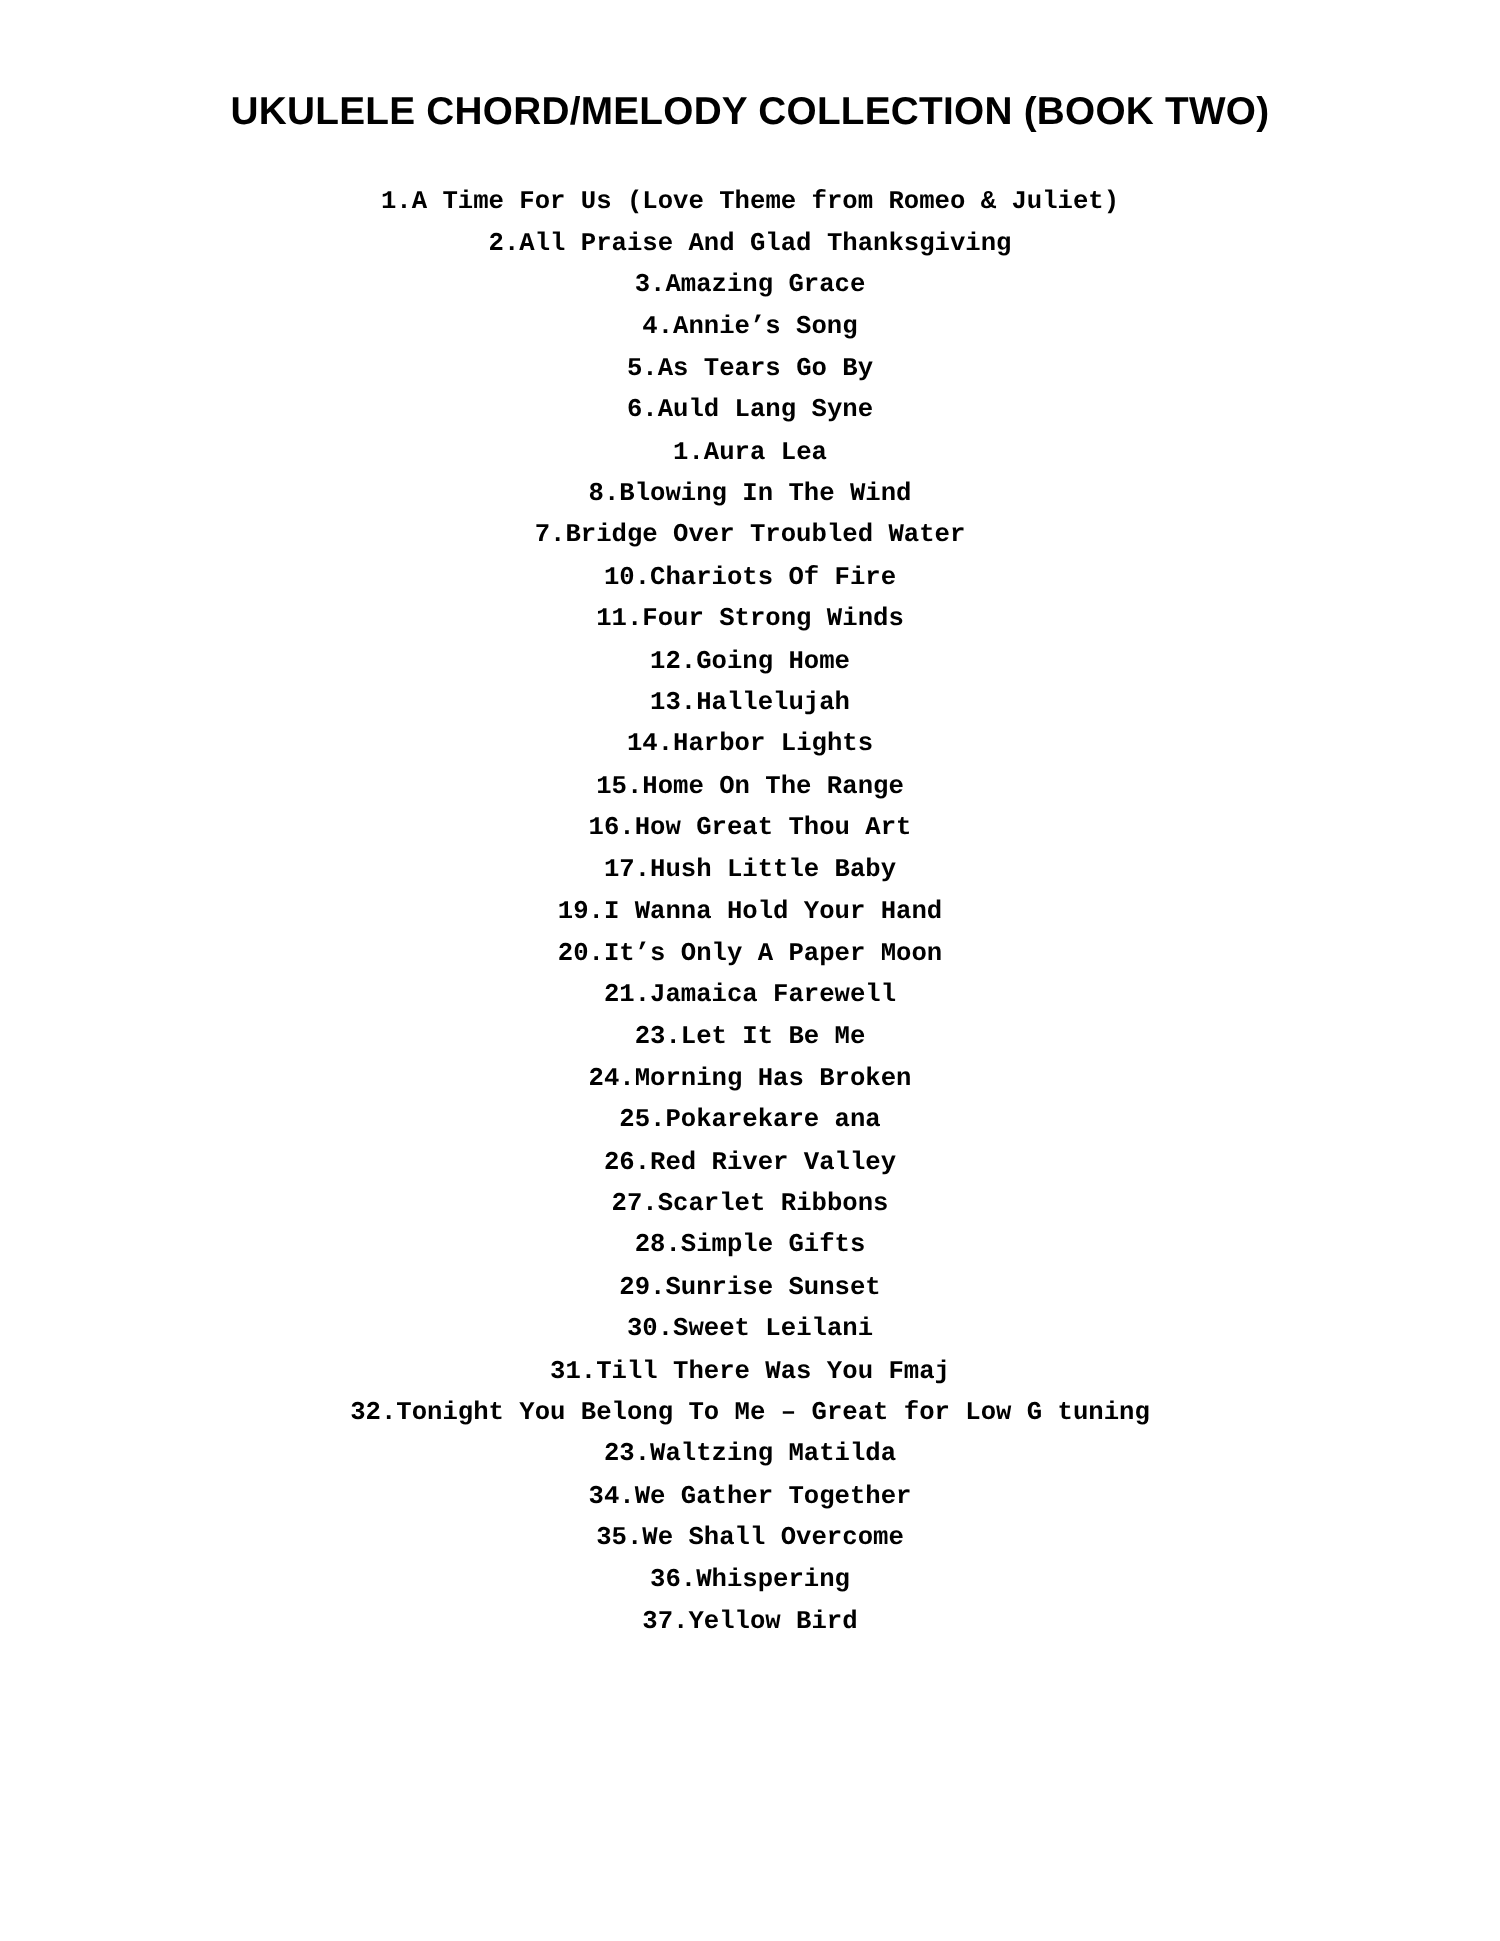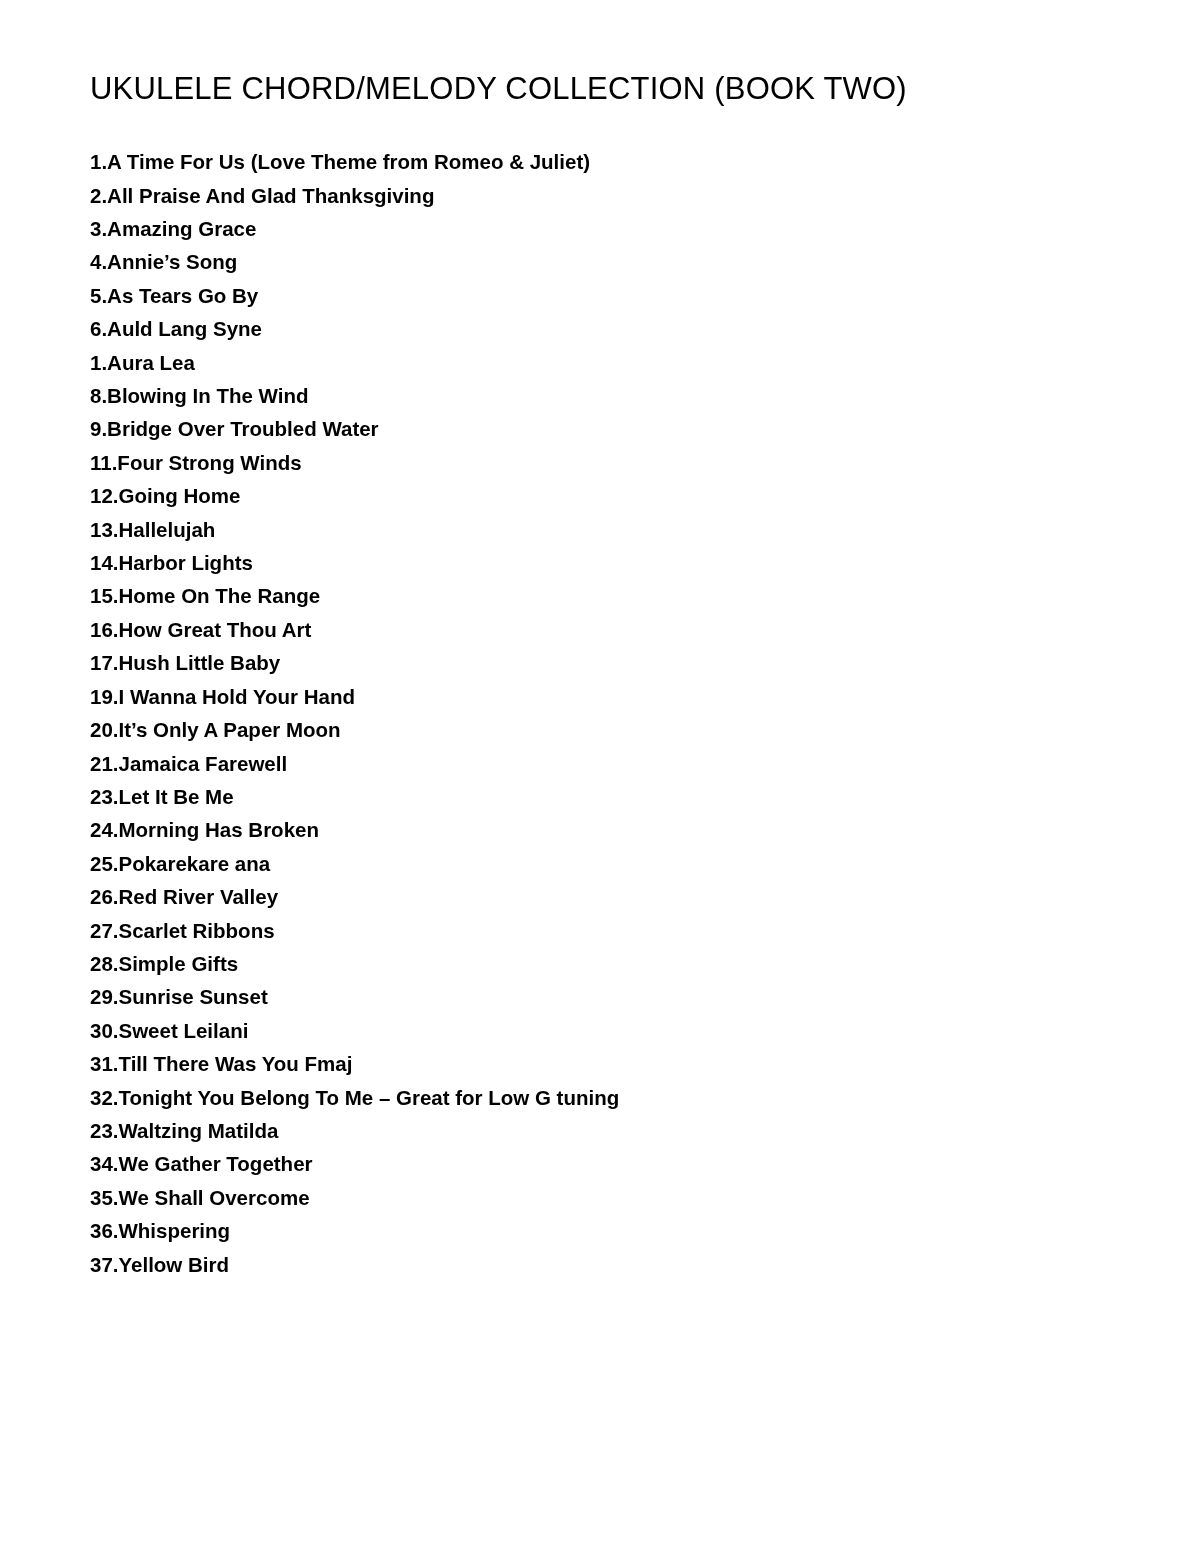--- a/index.html
+++ b/index.html
@@ -15,31 +15,33 @@
     overflow: hidden;
   }
   .page {
     width: 1200px;
     height: 1553px;
     box-sizing: border-box;
     padding: 70px 90px 0 90px;
     position: relative;
   }
   .doc-title {
+    text-align: center;
     font-size: 31px;
-    font-weight: normal;
+    font-weight: bold;
     letter-spacing: 0.2px;
     margin: 0 0 38px 0;
     line-height: 1.2;
   }
   .song-list {
     list-style: none;
     margin: 0;
     padding: 0;
-    text-align: left;
+    text-align: center;
+    font-family: Liberation Mono, monospace;
   }
   .song-item {
     font-size: 20.5px;
     font-weight: bold;
     line-height: 33.4px;
     white-space: nowrap;
   }
 </style>
 </head>
 <body>
@@ -48,21 +50,22 @@
   <h1 class="doc-title">UKULELE CHORD/MELODY COLLECTION (BOOK TWO)</h1>
   <ul class="song-list">
     <li class="song-item">1.A Time For Us (Love Theme from Romeo &amp; Juliet)</li>
     <li class="song-item">2.All Praise And Glad Thanksgiving</li>
     <li class="song-item">3.Amazing Grace</li>
     <li class="song-item">4.Annie’s Song</li>
     <li class="song-item">5.As Tears Go By</li>
     <li class="song-item">6.Auld Lang Syne</li>
     <li class="song-item">1.Aura Lea</li>
     <li class="song-item">8.Blowing In The Wind</li>
-    <li class="song-item">9.Bridge Over Troubled Water</li>
+    <li class="song-item">7.Bridge Over Troubled Water</li>
+    <li class="song-item">10.Chariots Of Fire</li>
     <li class="song-item">11.Four Strong Winds</li>
     <li class="song-item">12.Going Home</li>
     <li class="song-item">13.Hallelujah</li>
     <li class="song-item">14.Harbor Lights</li>
     <li class="song-item">15.Home On The Range</li>
     <li class="song-item">16.How Great Thou Art</li>
     <li class="song-item">17.Hush Little Baby</li>
     <li class="song-item">19.I Wanna Hold Your Hand</li>
     <li class="song-item">20.It’s Only A Paper Moon</li>
     <li class="song-item">21.Jamaica Farewell</li>

